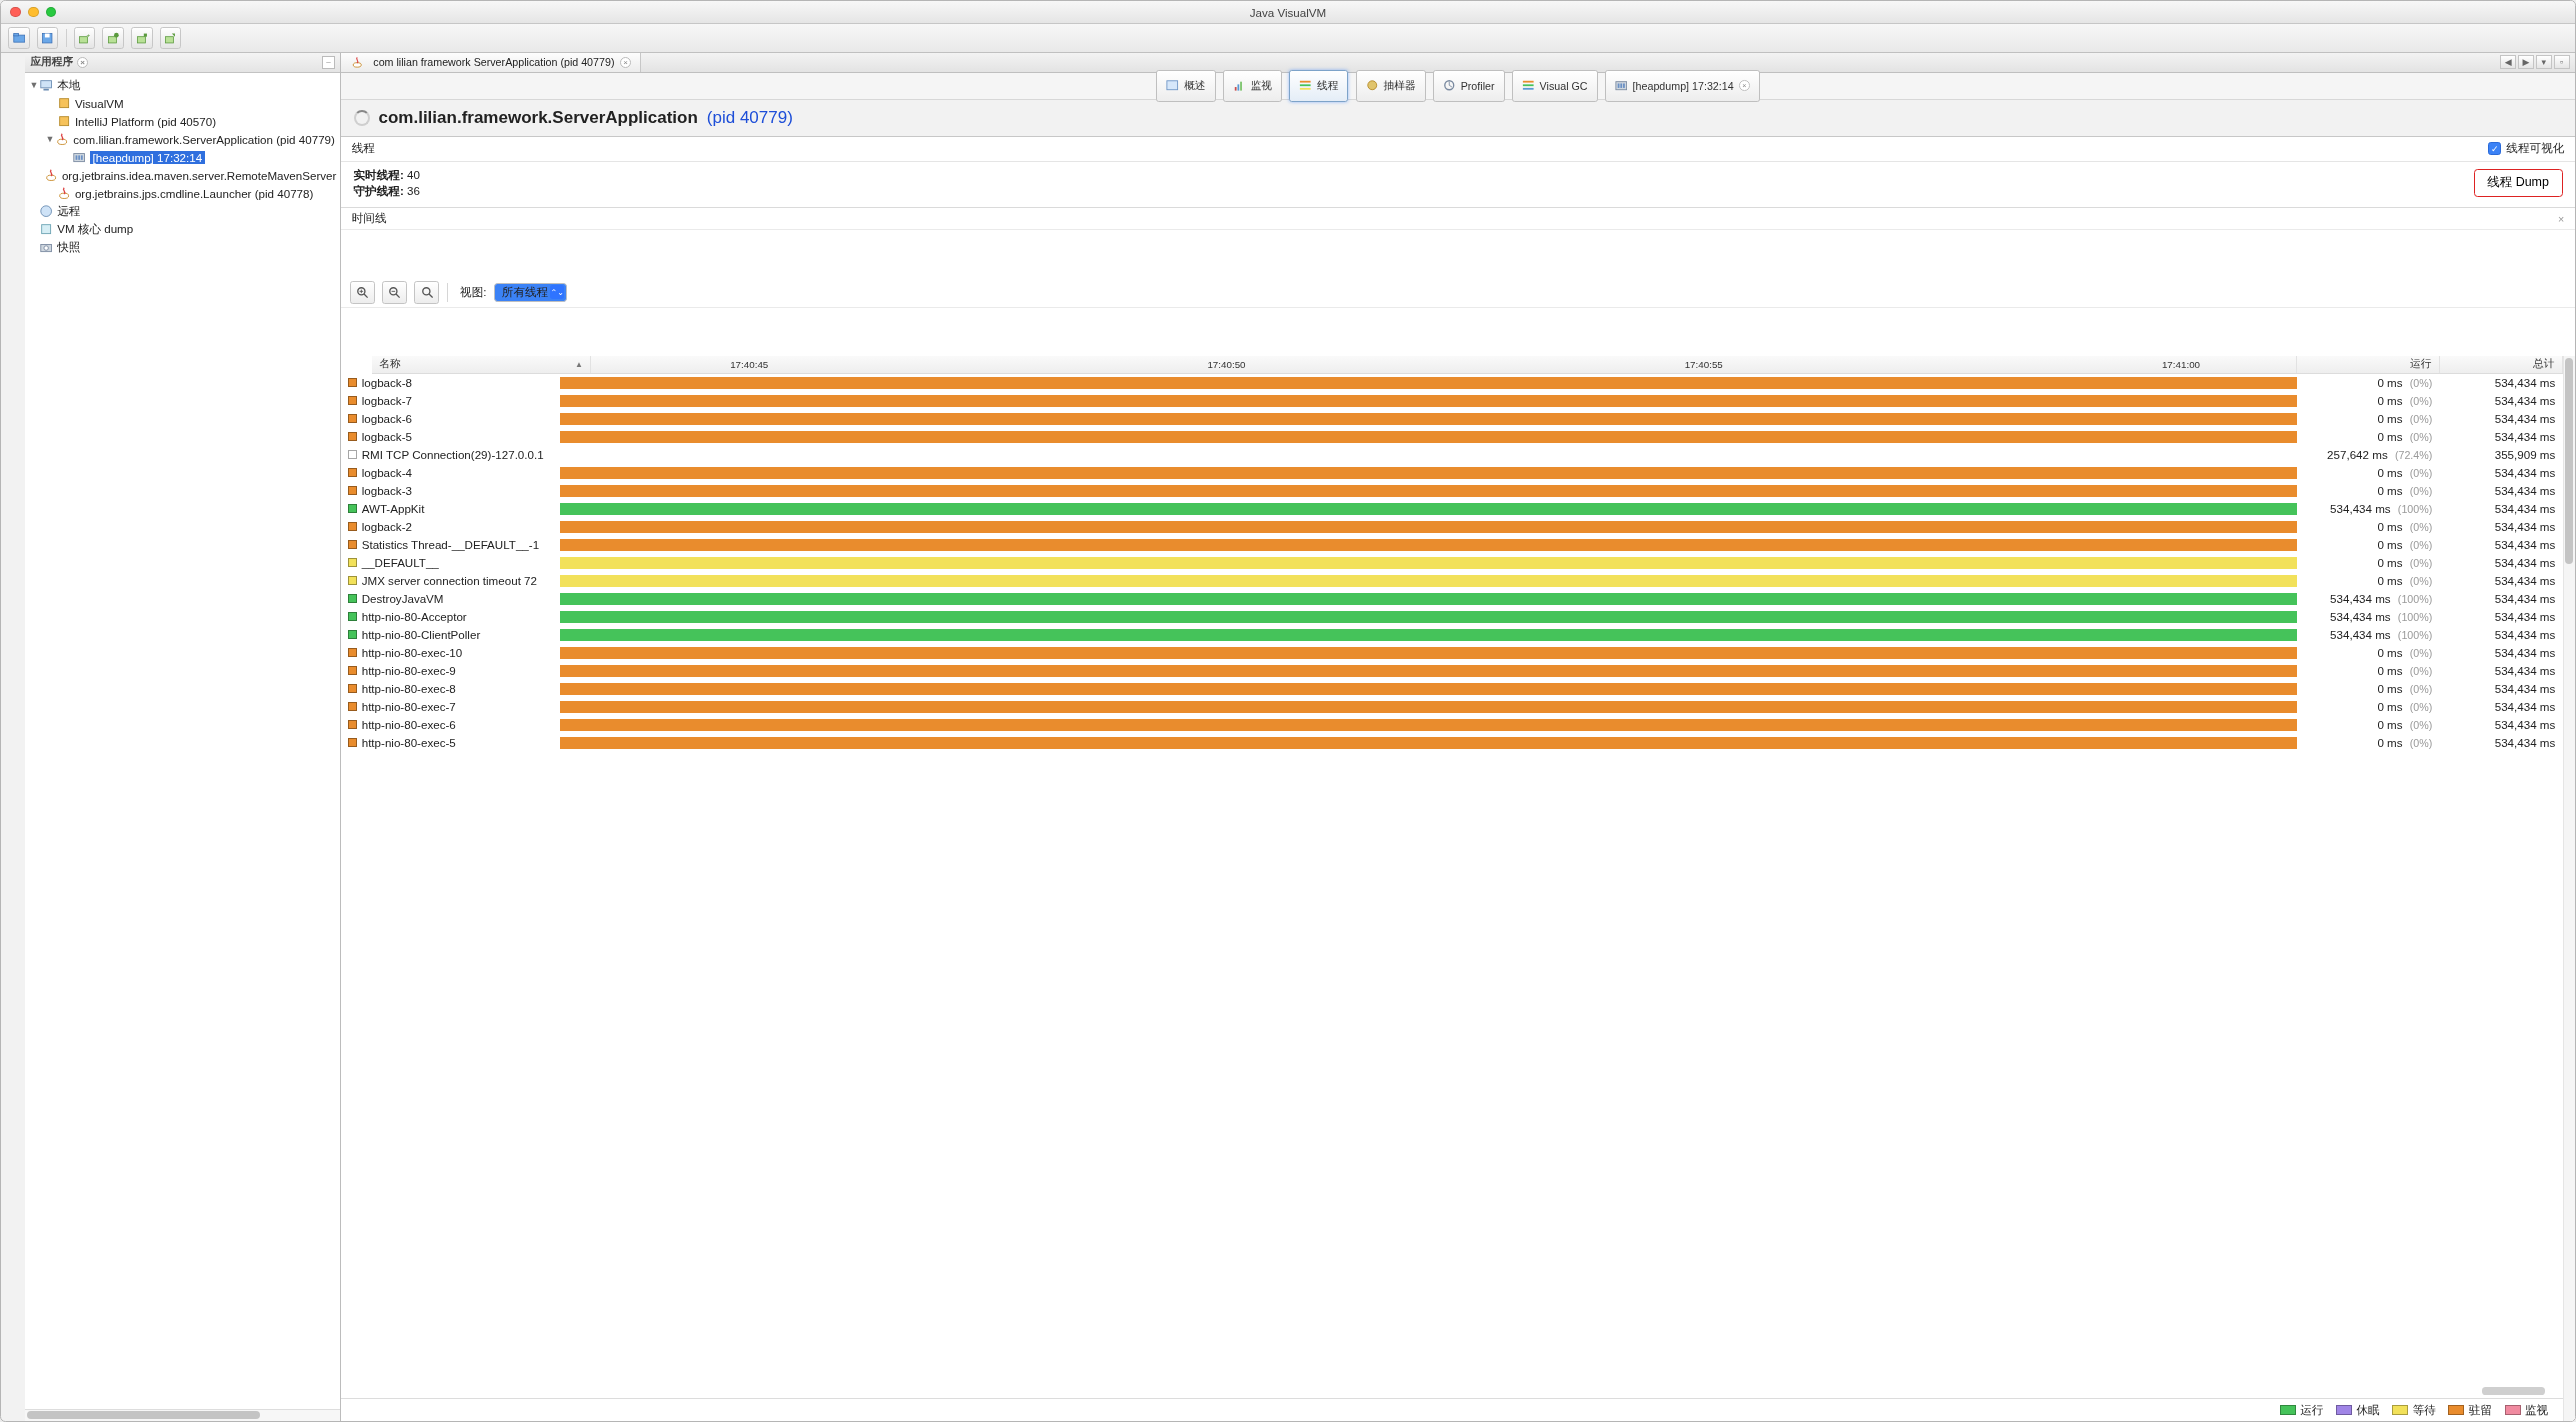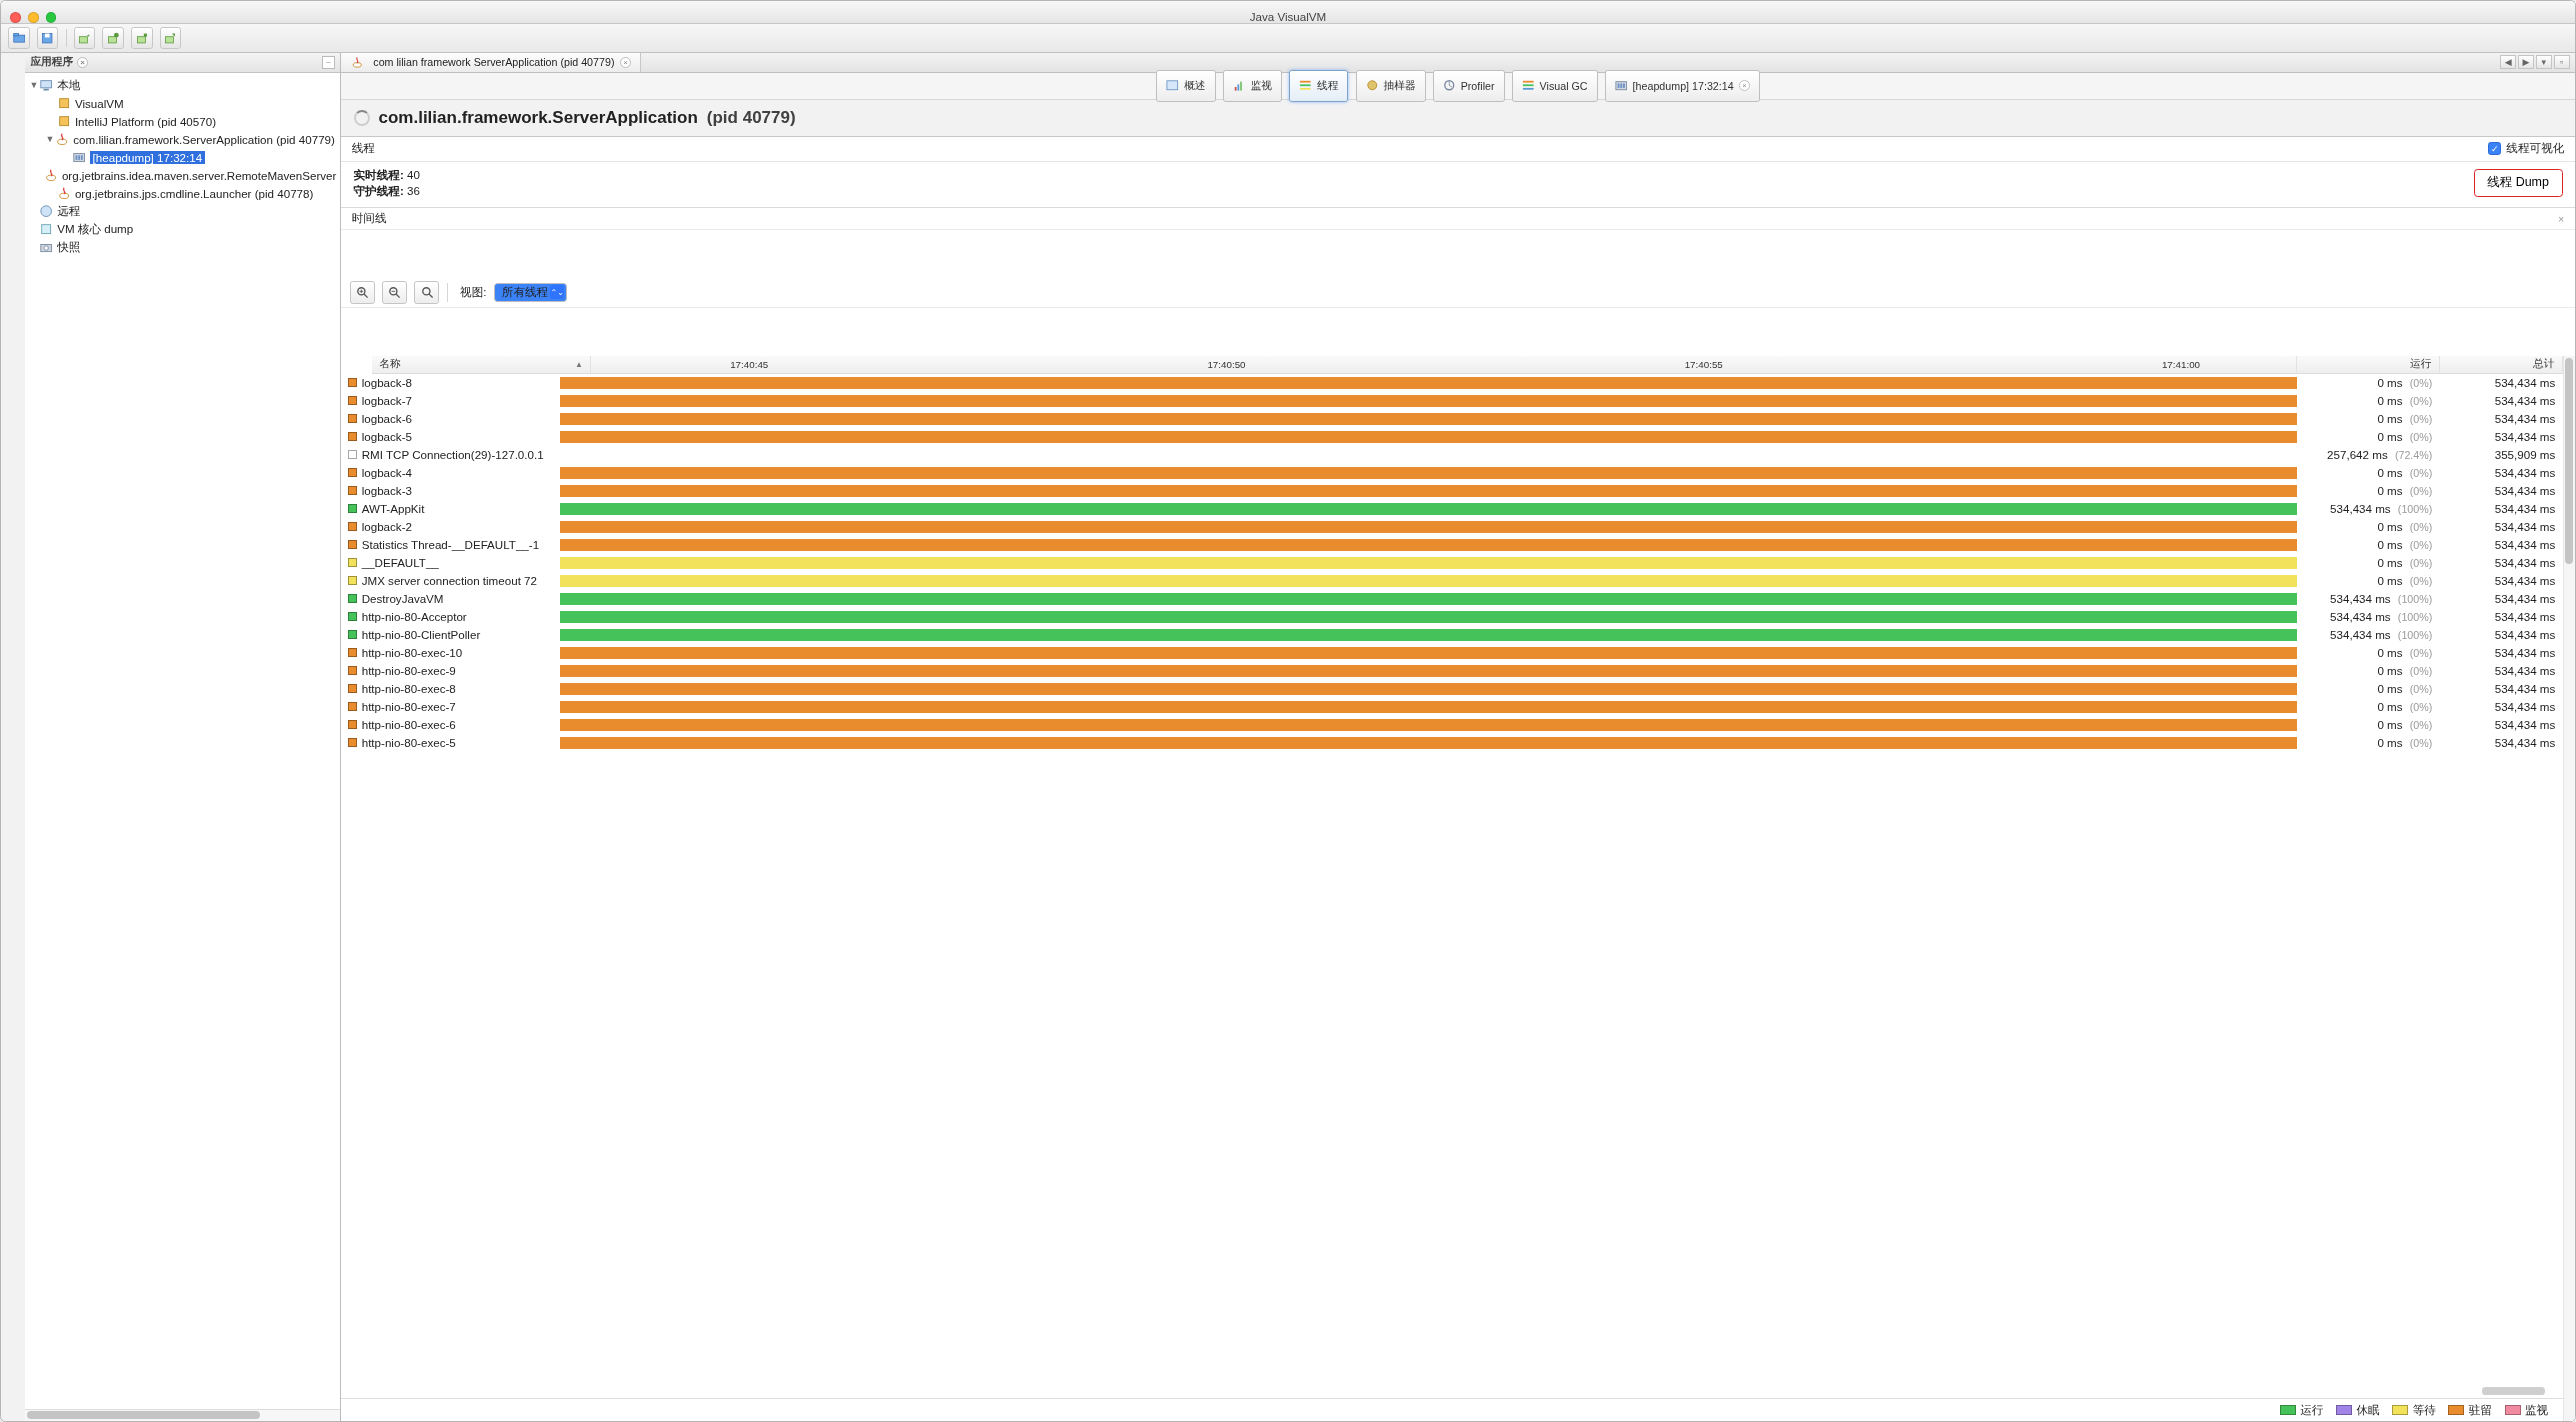--- a/index.html
+++ b/index.html
@@ -1,19 +1,19 @@
 <!DOCTYPE html>
 <html><head>
 <meta charset="utf-8">
 <style>
   * { box-sizing: border-box; margin: 0; padding: 0; }
   html, body { width: 100%; height: 100%; font-family: "Lucida Grande","Helvetica Neue",Arial,sans-serif; font-size: 11.6px; color: #222; }
   body { background: #ececec; overflow: hidden; }
   .window { position: absolute; inset: 0; display: flex; flex-direction: column; border: 0.9px solid #b5b5b5; border-radius: 5.4px; overflow: hidden; background: #f2f2f2; }
-  .titlebar { height: 23px; background: linear-gradient(#f7f7f7,#e5e5e5); border-bottom: 0.9px solid #c6c6c6; display: flex; align-items: flex-end; position: relative; }
+  .titlebar { height: 23px; background: linear-gradient(#f7f7f7,#e5e5e5); border-bottom: 0.9px solid #c6c6c6; display: flex; align-items: center; position: relative; }
   .traffic { display: flex; gap: 7.2px; padding-left: 9px; }
   .dot { width: 10.7px; height: 10.7px; border-radius: 50%; border: 0.4px solid rgba(0,0,0,.15); }
   .dot.red { background:#ff5f57; } .dot.yellow{background:#ffbd2e;} .dot.green{background:#28c940;}
   .title { position:absolute; left:0; right:0; text-align:center; font-size:11.6px; color:#434343; }
   .toolbar { height: 29px; background: linear-gradient(#f7f7f7,#e9e9e9); border-bottom:0.9px solid #c0c0c0; display:flex; align-items:center; padding: 0 7.2px; gap:7.2px; }
   .tb-btn { width:21.5px; height:21.5px; border:0.9px solid #c7c7c7; border-radius:2.7px; background:linear-gradient(#ffffff,#e5e5e5); display:flex; align-items:center; justify-content:center; font-size:11.6px; color:#777;}
   .tb-sep { width:0.9px; height:18px; background:#cfcfcf; }
   .content { flex:1; display:flex; min-height:0;padding-left:24px; }
   
   .left-pane { width: 316px; min-width:316px; background:#fff; border-right:0.9px solid #bcbcbc; display:flex; flex-direction:column; }
@@ -38,21 +38,21 @@
   .tabstrip-right { margin-left:auto; display:flex; align-items:center; gap:1.8px; padding-right:5.4px;}
   .mini-btn { width:16px;height:14.3px;border:0.9px solid #c4c4c4; background:linear-gradient(#ffffff,#e5e5e5); font-size:9px; color:#666; display:flex; align-items:center; justify-content:center;}
   
   .sec-tabs-wrap { height:27px; background:#f5f5f5; display:flex; align-items:center; justify-content:center; border-bottom:0.9px solid #d7d7d7; gap:7.2px;}
   .sec-tab { height:32px; padding: 0 9px; border:0.9px solid #bfbfbf; border-radius:2.7px; background:linear-gradient(#ffffff,#ededed); display:flex; align-items:center; gap:5.4px; font-size:10.7px; color:#333; }
   .sec-tab.active { border-color:#7da3c9; box-shadow:0 0 3.6px rgba(77,144,254,.6); background:linear-gradient(#ffffff,#e4edf7);}
   .sec-tab .ic { width:12.5px;height:12.5px;}
   .app-head { padding:8px 12.5px; display:flex; align-items:center; gap:9px; }
   .spinner { width:16px;height:16px; border:2.7px solid #cfcfcf; border-top-color:#888; border-radius:50%; }
   .app-head .main { font-size:17px; font-weight:700; }
-  .app-head .pid { font-size:17px; font-weight:700; color:#404040; }
+  .app-head .pid { font-size:17px; font-weight:400; color:#1d4ed8; }
   
   .panel { border-top:0.9px solid #c7c7c7; background:#fff; margin:0; }
   .panel-header { height:25px; display:flex; align-items:center; padding:0 10.7px; border-bottom:0.9px solid #e5e5e5; }
   .panel-header .ttl { font-size:11.6px; font-weight:400; }
   .panel-header .right-side { margin-left:auto; display:flex; align-items:center; gap:5.4px; }
   .chk { width:12.5px;height:12.5px; border:0.9px solid #2a6ad9; border-radius:2.7px; background:#3b82f6; display:inline-flex; align-items:center; justify-content:center; color:#fff; font-size:9px;}
   .stats-row { display:flex; justify-content:space-between; align-items:center; padding:5.4px 12.5px 9px 12.5px; }
   .stats { font-size:11.6px; line-height:1.35;}
   .stats b{ font-weight:700;}
   .dump-btn { border:1.8px solid #d22; border-radius:3.6px; padding:4.5px 12.5px; font-size:12.5px; background:#fff; }

